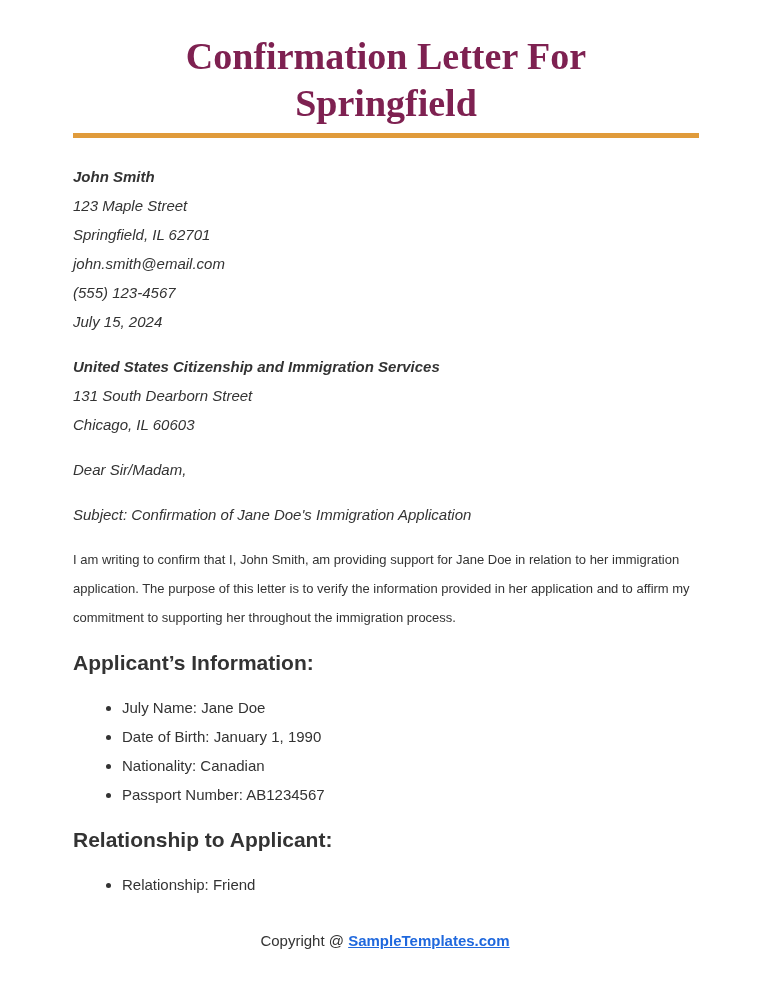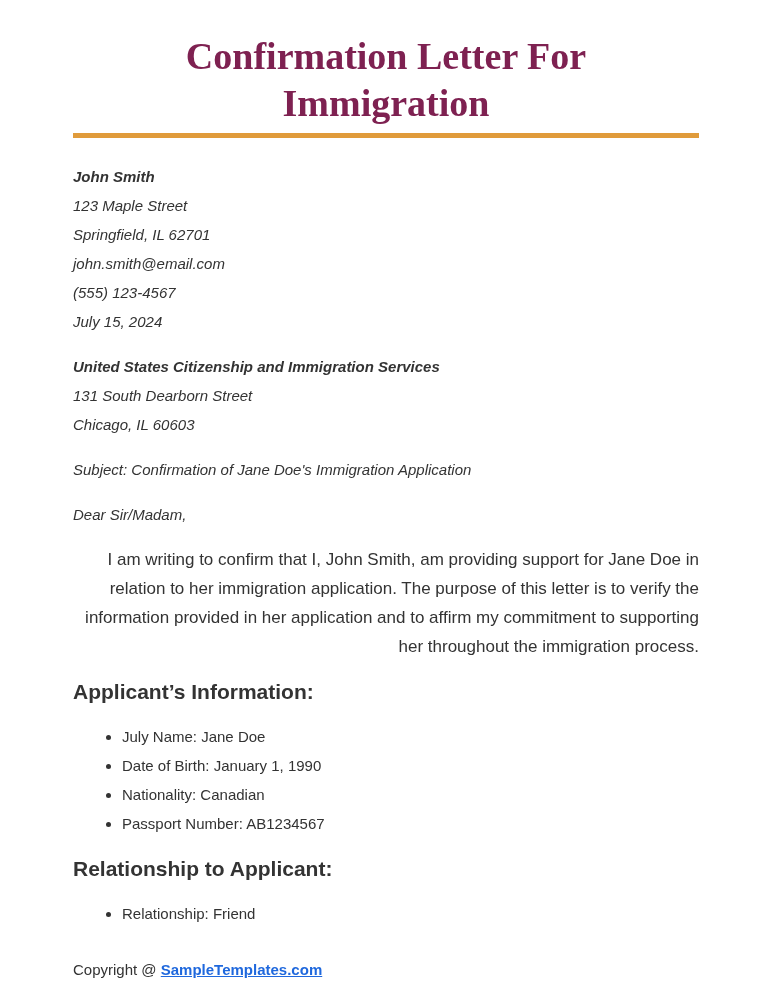--- a/index.html
+++ b/index.html
@@ -41,86 +41,85 @@
   .block{margin:16px 0 0 0;font-style:italic;}
   .block.first{margin-top:24px;}
   .line{
     font-size:15px;
     line-height:29px;
     white-space:pre-wrap;
   }
   .bold{font-weight:700;}
   p.body-par{
     margin:16px 0 0 0;
-    font-size:17px;
+    font-size:13px;
     line-height:29px;
-    text-align:right;
   }
   .section-heading{
     margin:16px 0 0 0;
     font-size:21px;
     line-height:29px;
     font-weight:700;
   }
   ul.info-list{
     margin:16px 0 0 0;
     padding:0 0 0 49px;
     list-style:disc outside;
   }
   ul.info-list li{
     font-size:15px;
     line-height:29px;
   }
   .footer{
     margin-top:27px;
     padding:0 73px 0 73px;
-    text-align:left;
+    text-align:center;
     font-size:15px;
     line-height:29px;
   }
   .footer a{
     color:var(--link-color);
     font-weight:700;
     text-decoration:underline;
   }
 </style>
 </head>
 <body>
 
 <div class="page">
   <div class="content">
 
     <h1 class="doc-title">
       <span>Confirmation Letter For</span>
-      <span>Immigration</span>
+      <span>Springfield</span>
     </h1>
 
     <div class="divider"></div>
 
     <div class="block first">
       <div class="line bold">John Smith</div>
       <div class="line">123 Maple Street</div>
       <div class="line">Springfield, IL 62701</div>
       <div class="line">john.smith@email.com</div>
       <div class="line">(555) 123-4567</div>
       <div class="line">July 15, 2024</div>
     </div>
 
     <div class="block">
       <div class="line bold">United States Citizenship and Immigration Services</div>
       <div class="line">131 South Dearborn Street</div>
       <div class="line">Chicago, IL 60603</div>
     </div>
 
     <div class="block">
-      <div class="line">Subject: Confirmation of Jane Doe's Immigration Application</div>
+      <div class="line">Dear Sir/Madam,</div>
     </div>
 
     <div class="block">
-      <div class="line">Dear Sir/Madam,</div>
+      <div class="line">Subject: Confirmation of Jane Doe's Immigration Application</div>
     </div>
 
     <p class="body-par">I am writing to confirm that I, John Smith, am providing support for Jane Doe in relation to her immigration application. The purpose of this letter is to verify the information provided in her application and to affirm my commitment to supporting her throughout the immigration process.</p>
 
     <div class="section-heading">Applicant’s Information:</div>
 
     <ul class="info-list">
       <li>July Name: Jane Doe</li>
       <li>Date of Birth: January 1, 1990</li>
       <li>Nationality: Canadian</li>

